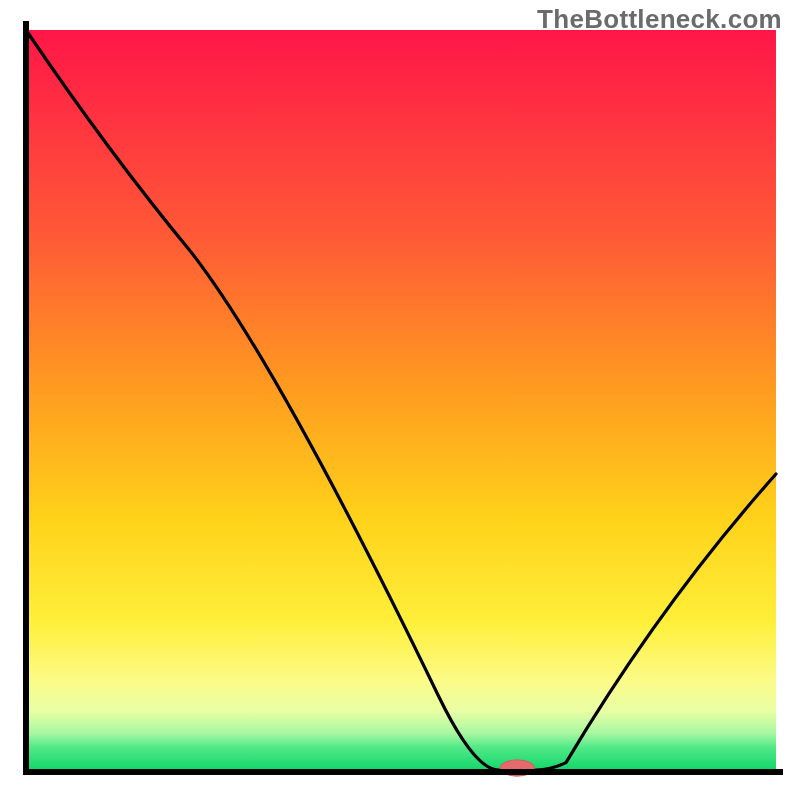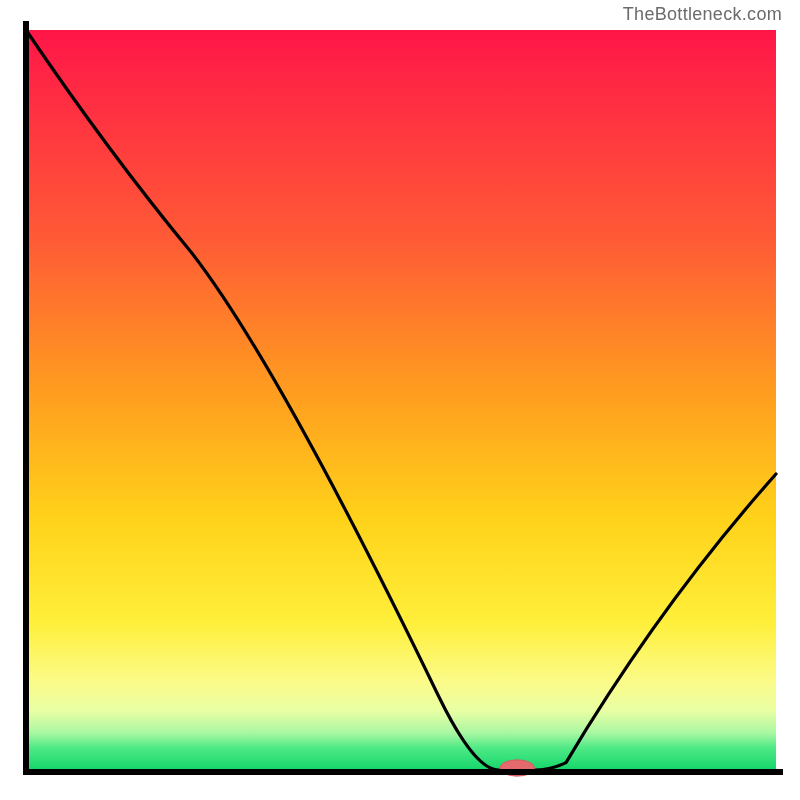--- a/index.html
+++ b/index.html
@@ -12,22 +12,22 @@
   }
   .stage {
     position: relative;
     width: 800px;
     height: 800px;
   }
   .watermark {
     position: absolute;
     top: 4px;
     right: 18px;
-    font-size: 18px;
-    font-weight: 400;
+    font-size: 26px;
+    font-weight: 700;
     color: #6b6b6b;
     letter-spacing: 0.3px;
   }
   svg { display: block; }
 </style>
 </head>
 <body>
 
 <div class="stage">
   <div class="watermark">TheBottleneck.com</div>

